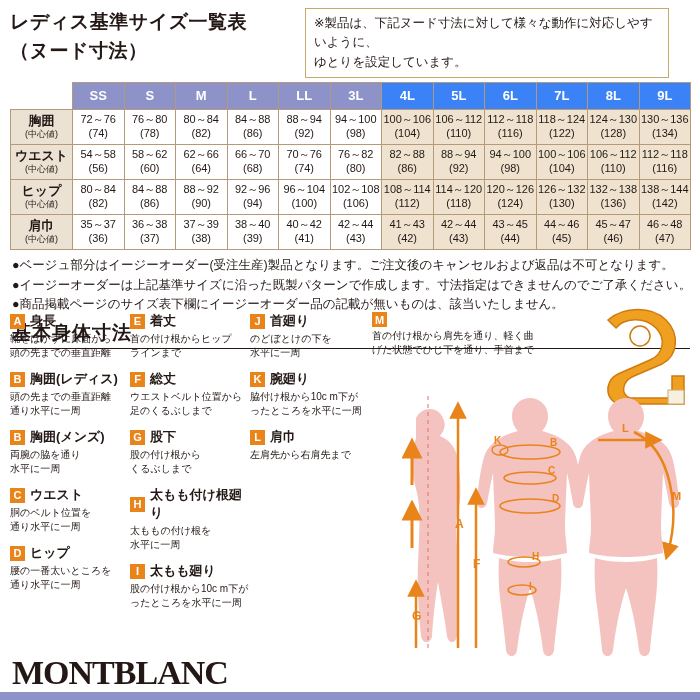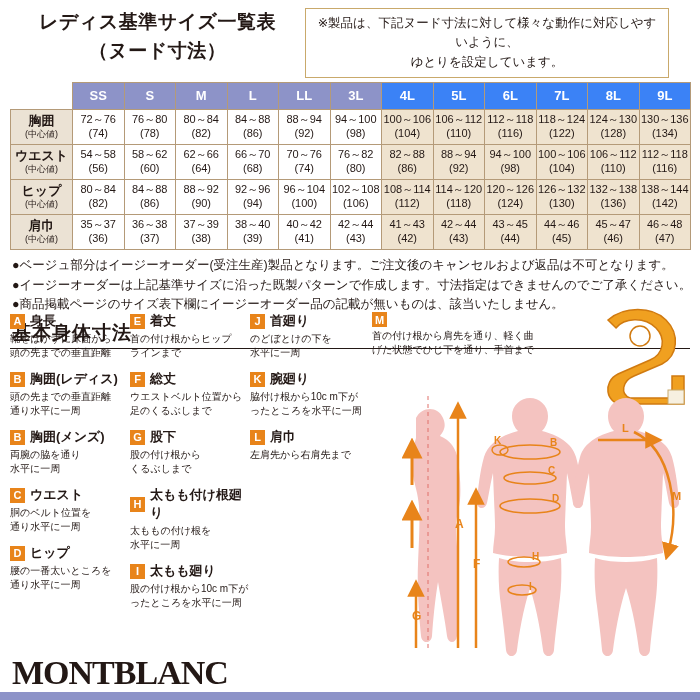--- a/index.html
+++ b/index.html
@@ -7,21 +7,21 @@
     width:700px;height:700px;
     background:#ffffff;
     font-family:"Liberation Sans","DejaVu Sans",sans-serif;
     color:#231815;
     overflow:hidden;
     position:relative;
   }
   .wrap{width:700px;height:700px;position:relative;}
 
   
-  .header{display:flex;padding:8px 10px 0 10px;text-align:center;}
+  .header{display:flex;padding:8px 10px 0 10px;}
   .title{
     font-size:19px;font-weight:bold;line-height:1.5;
     width:295px;letter-spacing:0.5px;
   }
   .note-box{
     border:1px solid #c9a96b;
     background:#fff;
     font-size:12.5px;
     line-height:1.55;
     padding:5px 8px;

